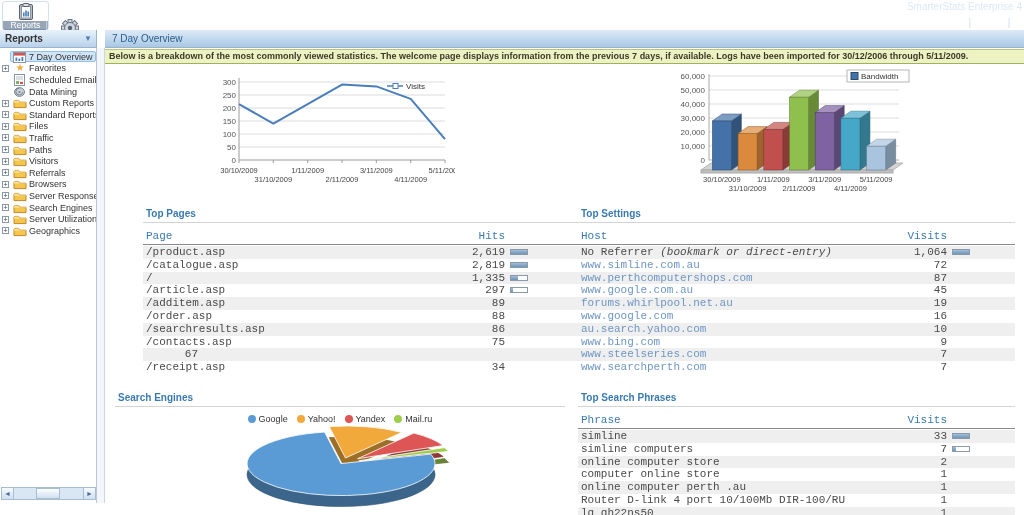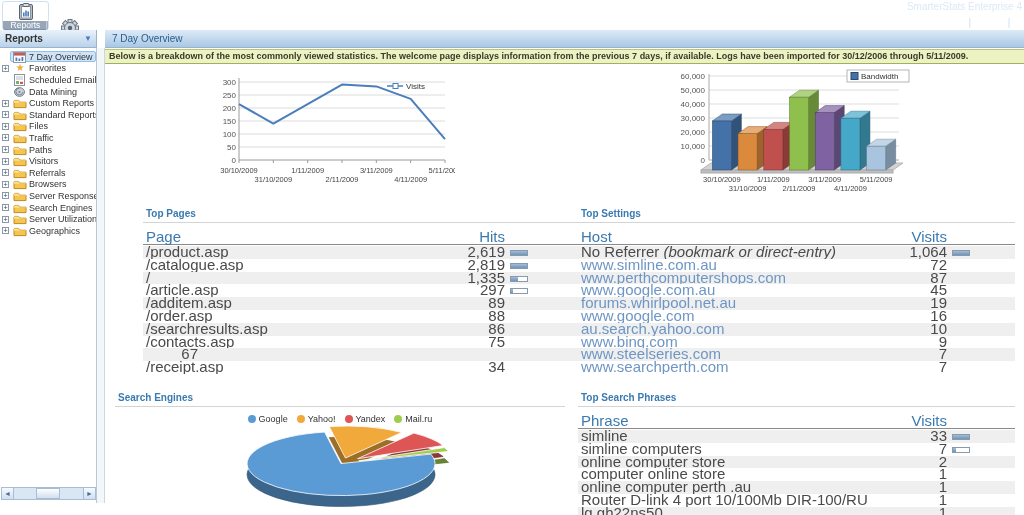--- a/index.html
+++ b/index.html
@@ -60,21 +60,21 @@
   #lineChart { left:98px; top:24px; }
   #barChart  { left:558px; top:20px; }
   
   .sec { position:absolute; }
   #secPages      { left:10px;  top:160px; width:450px;margin-left:28px; }
   #secReferrers  { left:473px; top:160px; width:437px; }
   #secEngines    { left:10px;  top:344px; width:450px; }
   #secPhrases    { left:473px; top:344px; width:437px; }
   .sec-title { color:#3a7ab0; font-weight:bold; font-size:10px; padding:0 0 3px 3px;
     border-bottom:1px solid #d4d4d4; margin-bottom:5px; }
-  .trow { display:flex; height:12.8px; line-height:12.8px; font-size:15px; color:#4a4a4a; align-items:center; }
+  .trow { display:flex; height:12.8px; line-height:12.8px; font-size:11px; color:#4a4a4a; align-items:center;font-family:Liberation Mono, monospace; }
   .trow.odd { background:#efefef; }
   .thead { color:#3a7ab0; height:17px; line-height:17px; border-bottom:1px solid #8a8a8a; margin-bottom:1px; background:#fff !important; }
   .tl { flex:1; padding-left:3px; overflow:hidden; white-space:nowrap; }
   .tl .note { font-style:italic;text-align:right; }
   .tl.link { color:#6e96c4; cursor:pointer; }
   .tv { width:55px; text-align:right; flex:none; }
   .tg { width:88px; padding-left:5px; flex:none; }
   #secReferrers .tg, #secPhrases .tg { width:68px; }
   .gauge { display:inline-block; width:18px; height:6px; border:1px solid #8a9aa8; background:#fff; position:relative; vertical-align:middle; }
   .gfill { position:absolute; left:0; top:0; bottom:0; background:linear-gradient(#a3bdd8,#6e94b8); }

